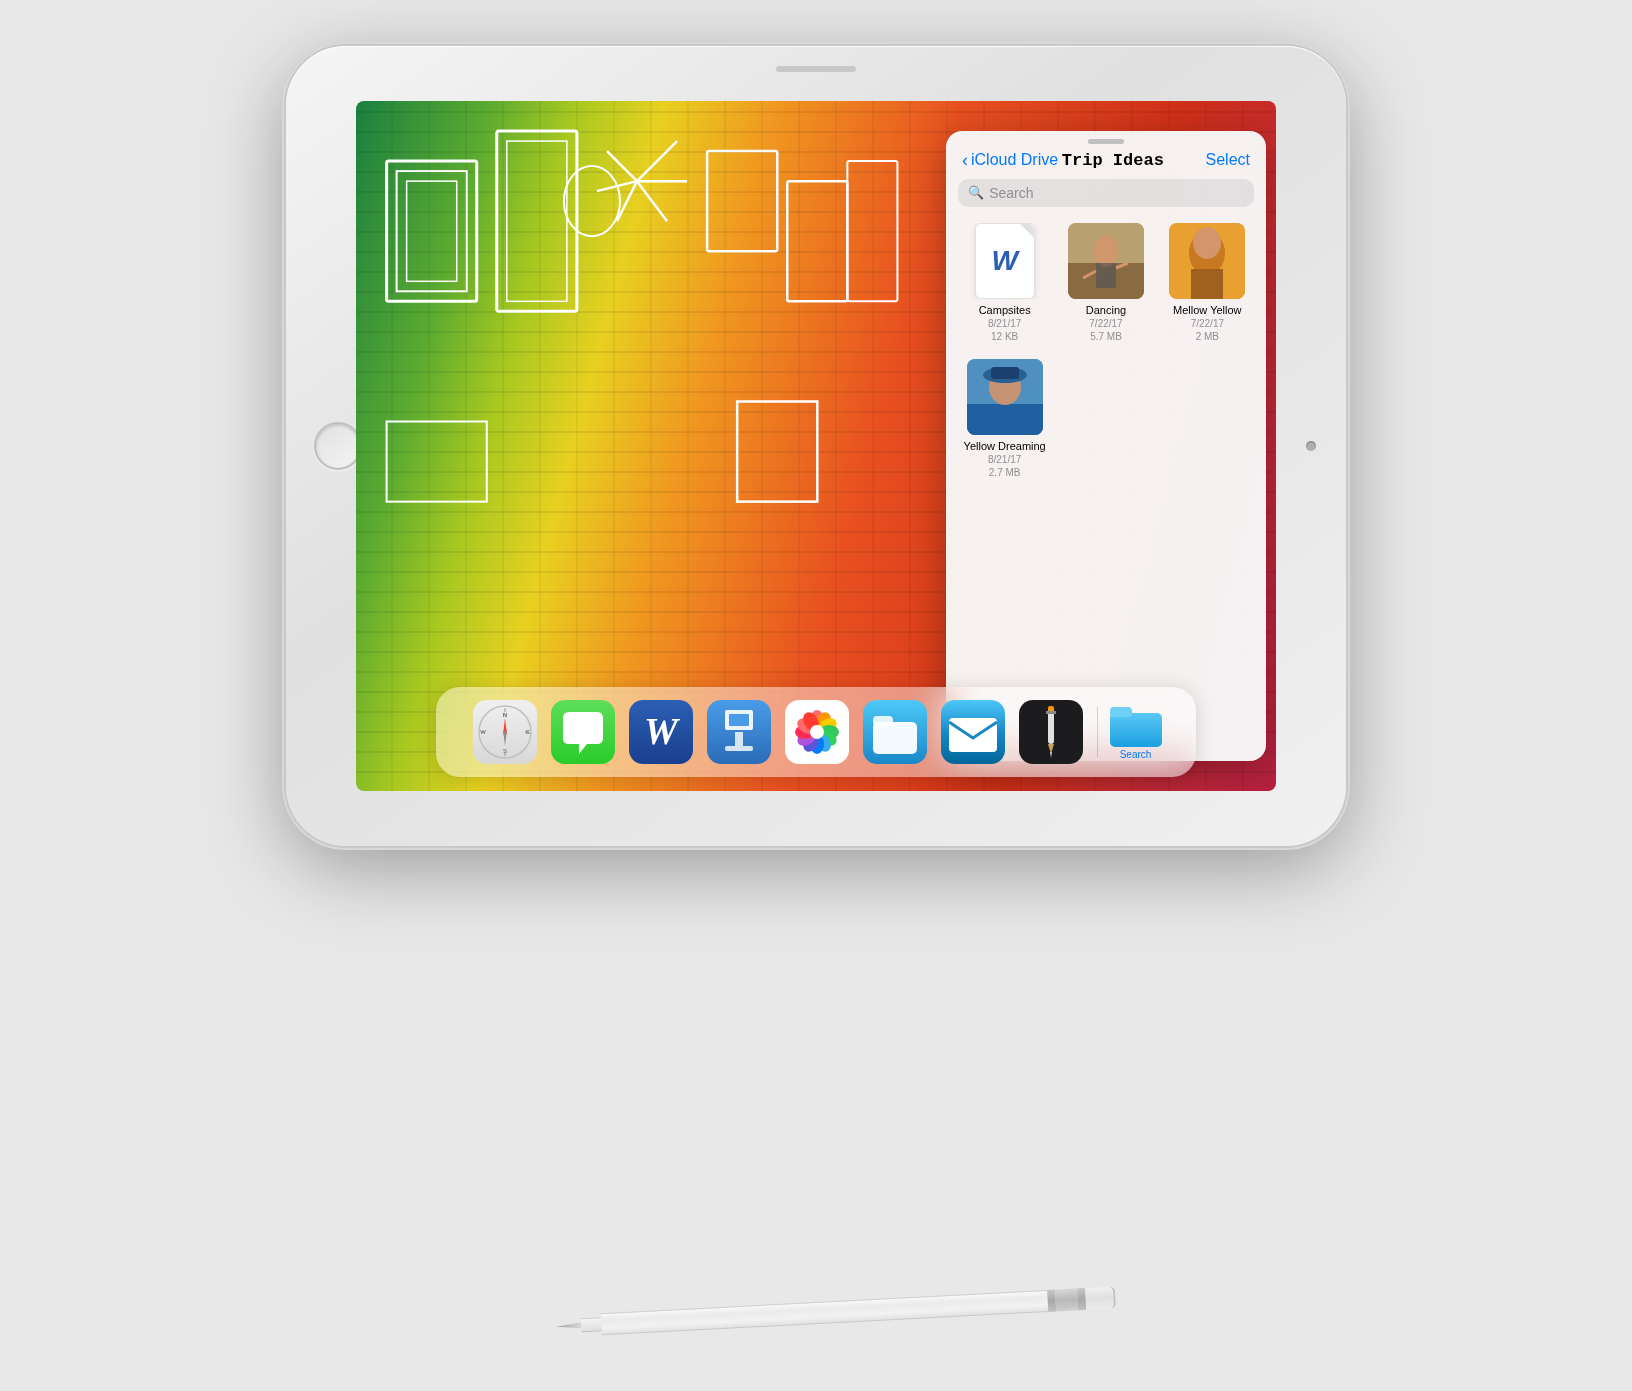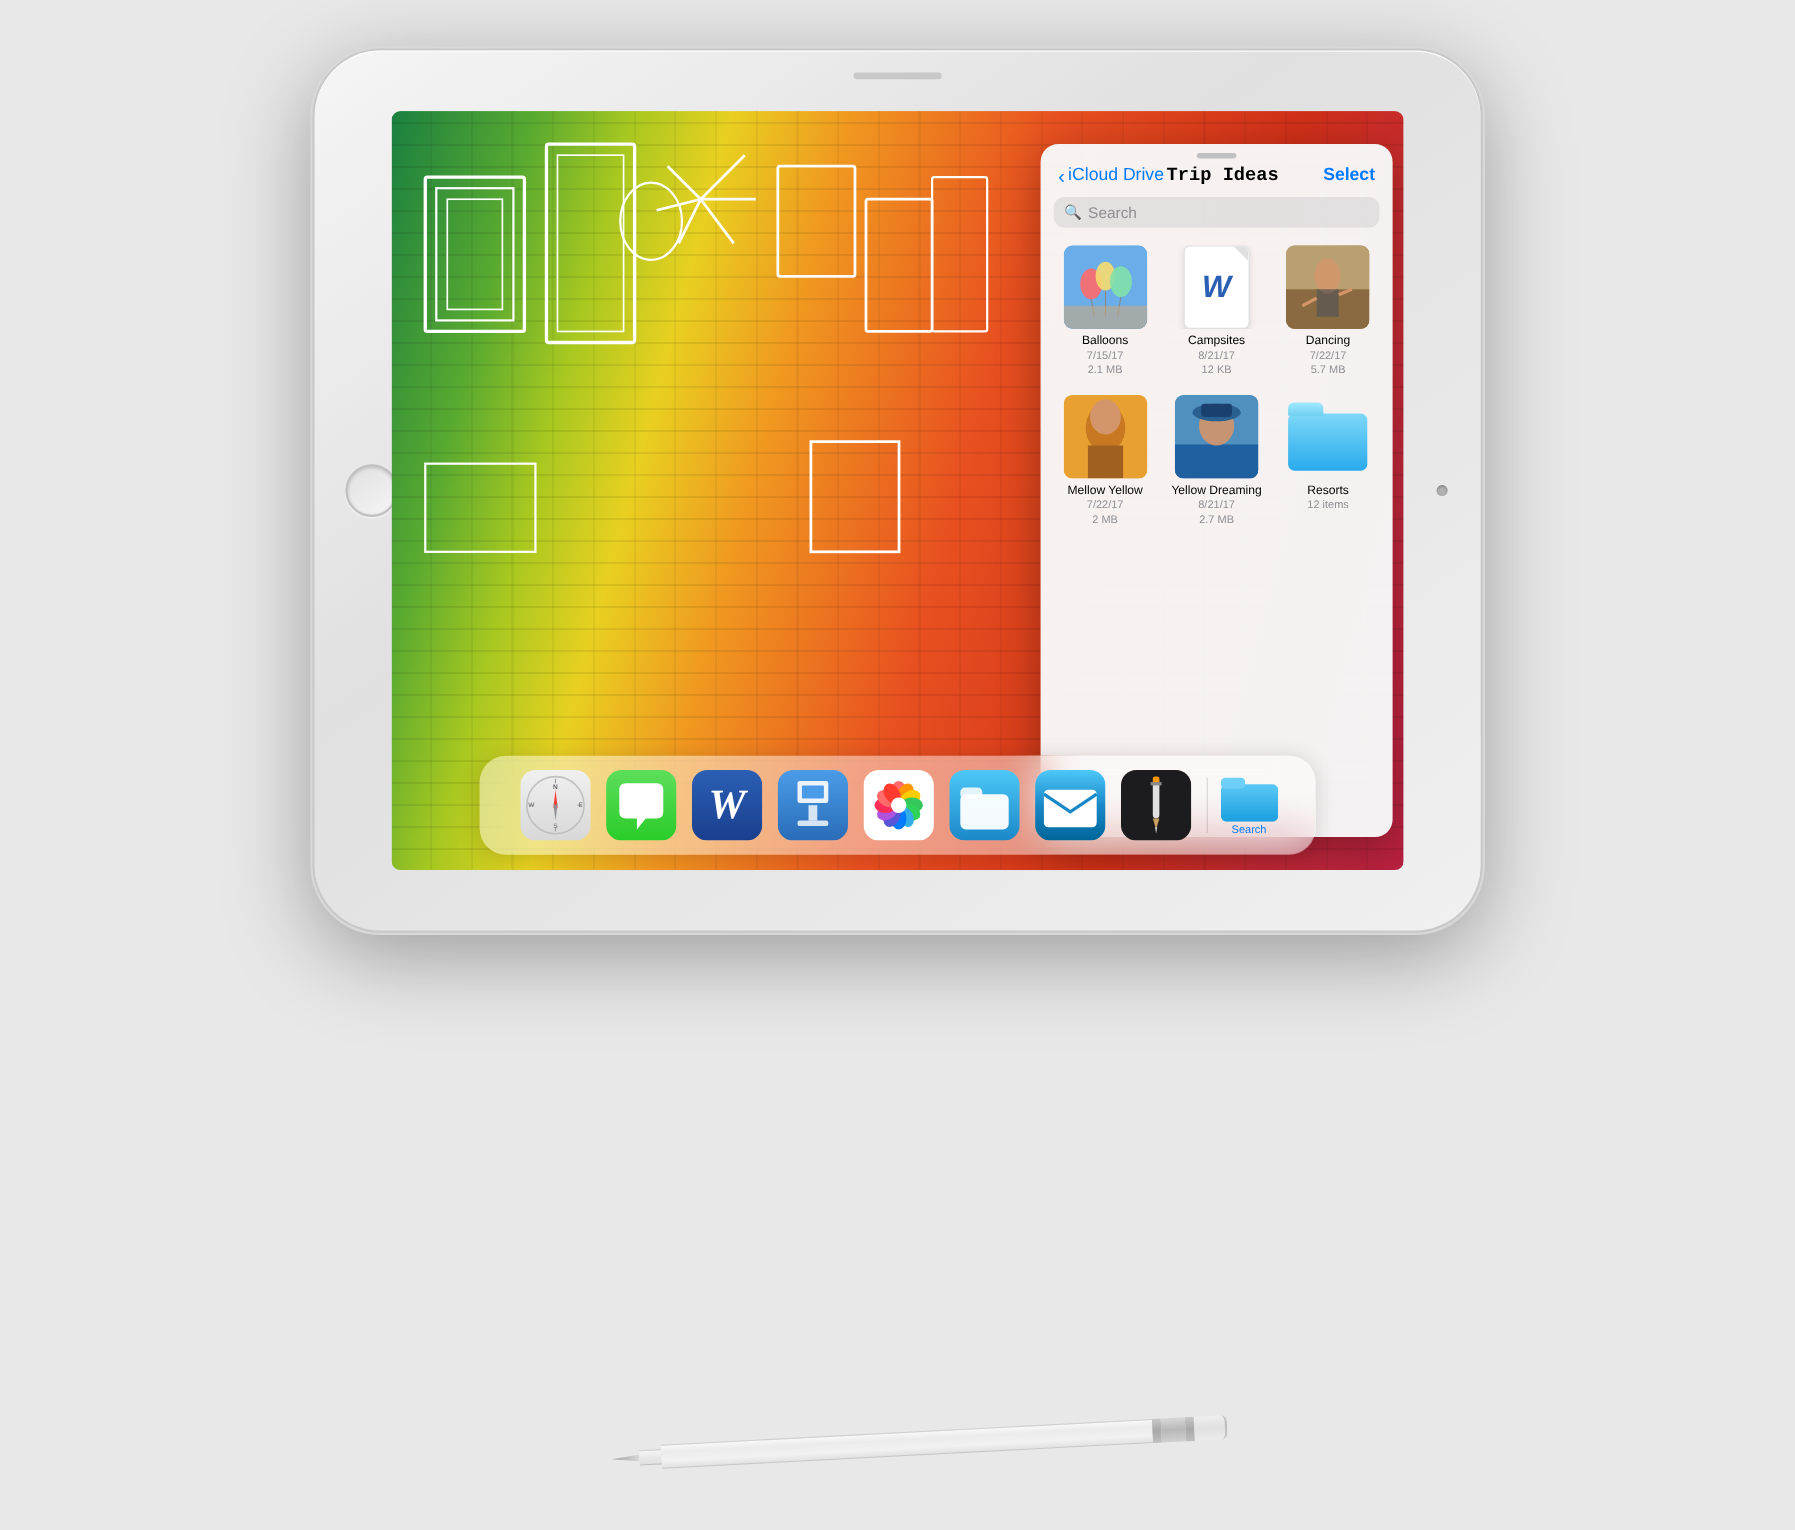--- a/index.html
+++ b/index.html
@@ -142,21 +142,21 @@
       font-size: 17px;
       font-weight: 700;
       color: #000;
       text-align: center;
       font-family: Liberation Mono, monospace;
     }
 
     .files-select {
       color: #007aff;
       font-size: 16px;
-      font-weight: 700;
+      font-weight: 400;
       cursor: pointer;
       margin-left: 38px;
     }
 
     .files-search {
       margin: 0 12px 10px;
       background: rgba(142,142,147,0.18);
       border-radius: 10px;
       display: flex;
       align-items: center;
@@ -440,38 +440,20 @@
             <span class="files-select">Select</span>
           </div>
 
           <div class="files-search">
             <span class="search-icon-inner">🔍</span>
             <span class="search-placeholder">Search</span>
           </div>
 
           <div class="files-grid">
 
-            <div class="file-item">
-              <div class="file-thumb">
-                <div class="photo-balloons">
-                  <svg width="76" height="76" viewBox="0 0 76 76" xmlns="http://www.w3.org/2000/svg">
-                    <rect width="76" height="76" fill="#6aade8"></rect>
-                    <ellipse cx="25" cy="35" rx="10" ry="14" fill="#ff6b6b" opacity="0.9"></ellipse>
-                    <ellipse cx="38" cy="28" rx="9" ry="13" fill="#f7dc6f" opacity="0.9"></ellipse>
-                    <ellipse cx="52" cy="33" rx="10" ry="14" fill="#82e0aa" opacity="0.9"></ellipse>
-                    <line x1="25" y1="49" x2="28" y2="65" stroke="#888" stroke-width="1"></line>
-                    <line x1="38" y1="41" x2="38" y2="65" stroke="#888" stroke-width="1"></line>
-                    <line x1="52" y1="47" x2="49" y2="65" stroke="#888" stroke-width="1"></line>
-                    <rect x="0" y="55" width="76" height="21" fill="#c8a882" opacity="0.6"></rect>
-                  </svg>
-                </div>
-              </div>
-              <span class="file-name">Balloons</span>
-              <span class="file-meta">7/15/17<br>2.1 MB</span>
-            </div>
 
 
             <div class="file-item">
               <div class="file-thumb">
                 <div class="word-doc">
                   <span class="word-w">W</span>
                 </div>
               </div>
               <span class="file-name">Campsites</span>
               <span class="file-meta">8/21/17<br>12 KB</span>
@@ -519,30 +501,20 @@
 
                     <ellipse cx="38" cy="16" rx="22" ry="8" fill="#2a6090"></ellipse>
                     <rect x="24" y="8" width="28" height="12" fill="#1a4070" rx="3"></rect>
                   </svg>
                 </div>
               </div>
               <span class="file-name">Yellow Dreaming</span>
               <span class="file-meta">8/21/17<br>2.7 MB</span>
             </div>
 
-            <div class="file-item">
-              <div class="file-thumb">
-                <div style="position:relative; width:72px; height:62px;">
-                  <div style="position:absolute;bottom:0;width:72px;height:52px;background:linear-gradient(180deg,#7dd8f8 0%,#29aaec 100%);border-radius:6px;"></div>
-                  <div style="position:absolute;top:0;left:0;width:32px;height:12px;background:linear-gradient(180deg,#a0e8ff 0%,#70d0f0 100%);border-radius:5px 5px 0 0;"></div>
-                </div>
-              </div>
-              <span class="file-name">Resorts</span>
-              <span class="file-meta">12 items</span>
-            </div>
 
 
 
           </div>
         </div>
 
         <div class="dock">
 
           <div class="dock-app">
             <svg width="64" height="64" viewBox="0 0 64 64" xmlns="http://www.w3.org/2000/svg">

